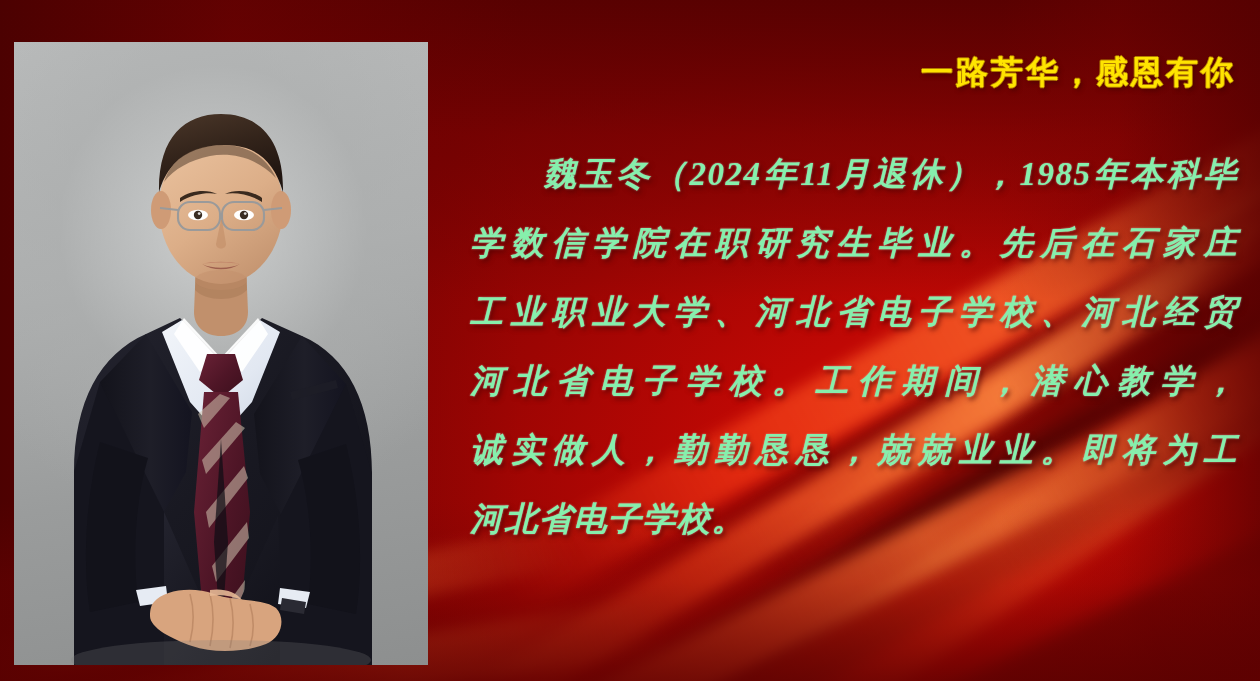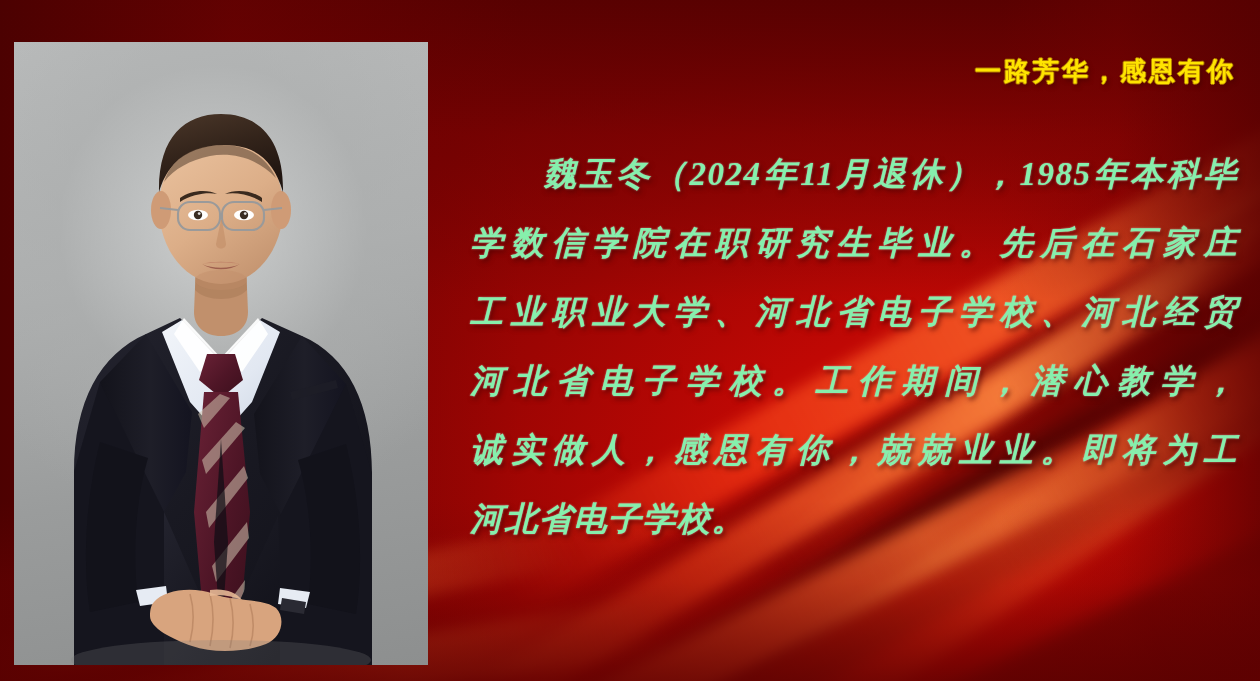--- a/index.html
+++ b/index.html
@@ -126,21 +126,21 @@
   }
   .fig { position: absolute; left: 0; top: 0; width: 414px; height: 623px; }
 
   
   .title {
     position: absolute;
     left: 640px;
     top: 48px;
     width: 596px;
     text-align: right;
-    font-size: 26px;
+    font-size: 32px;
     line-height: 48px;
     font-weight: bold;
     color: #ffe400;
     letter-spacing: 3px;
     font-family: "Liberation Serif", "DejaVu Serif", serif;
     text-shadow:
       -1px 0 0 #b07a00, 1px 0 0 #b07a00, 0 -1px 0 #b07a00, 0 1px 0 #b07a00,
       2px 3px 4px rgba(60,0,0,0.65);
     white-space: nowrap;
   }
@@ -325,17 +325,17 @@
     </svg>
   </div>
 
   <div class="title">一路芳华，感恩有你</div>
 
   <div class="body-text">
     <span class="body-line first">　　魏玉冬（2024年11月退休），1985年本科毕</span>
     <span class="body-line">学数信学院在职研究生毕业。先后在石家庄</span>
     <span class="body-line">工业职业大学、河北省电子学校、河北经贸</span>
     <span class="body-line">河北省电子学校。工作期间，潜心教学，</span>
-    <span class="body-line">诚实做人，感恩有你，兢兢业业。即将为工</span>
+    <span class="body-line">诚实做人，勤勤恳恳，兢兢业业。即将为工</span>
     <span class="body-line last">河北省电子学校。</span>
   </div>
 
 </div>
 
 </body></html>

